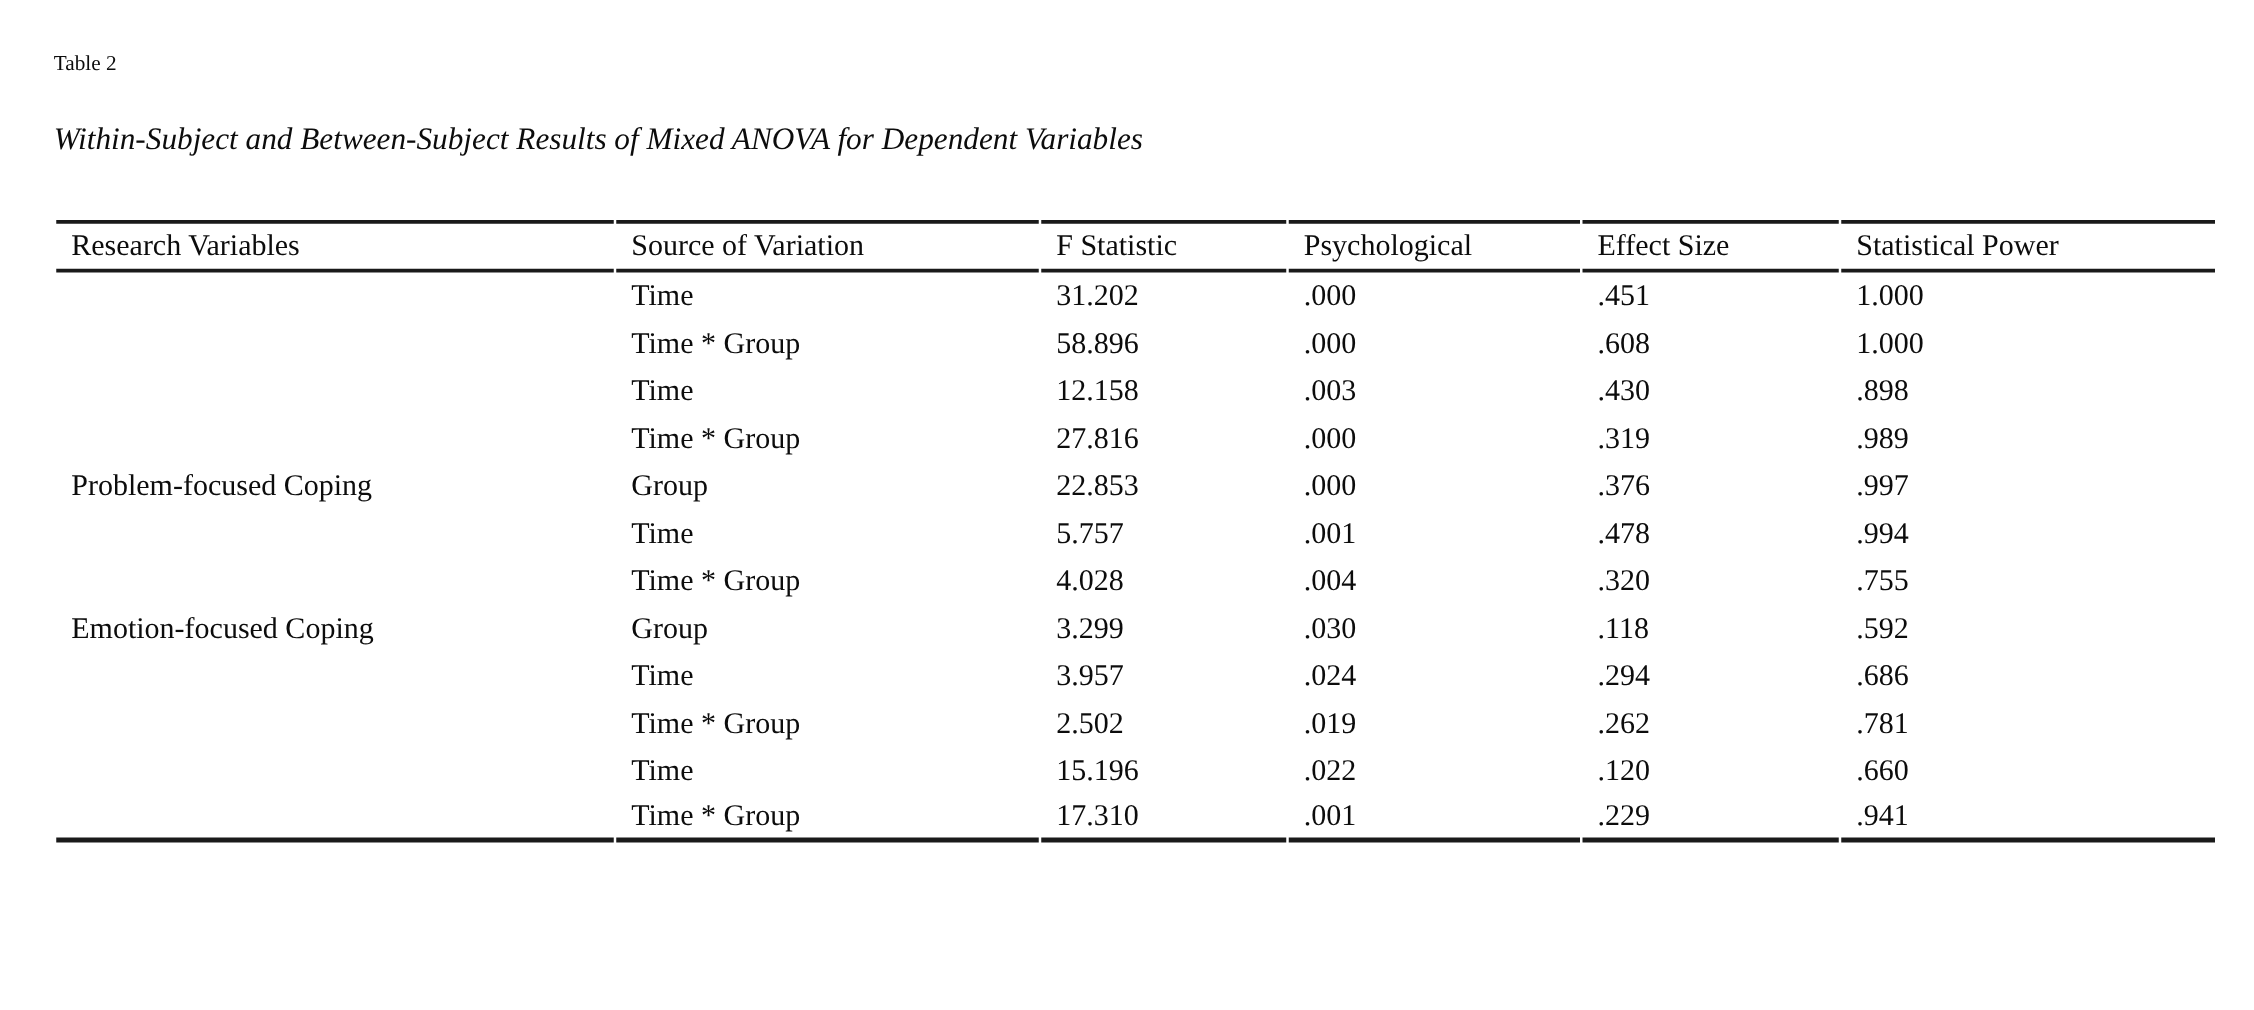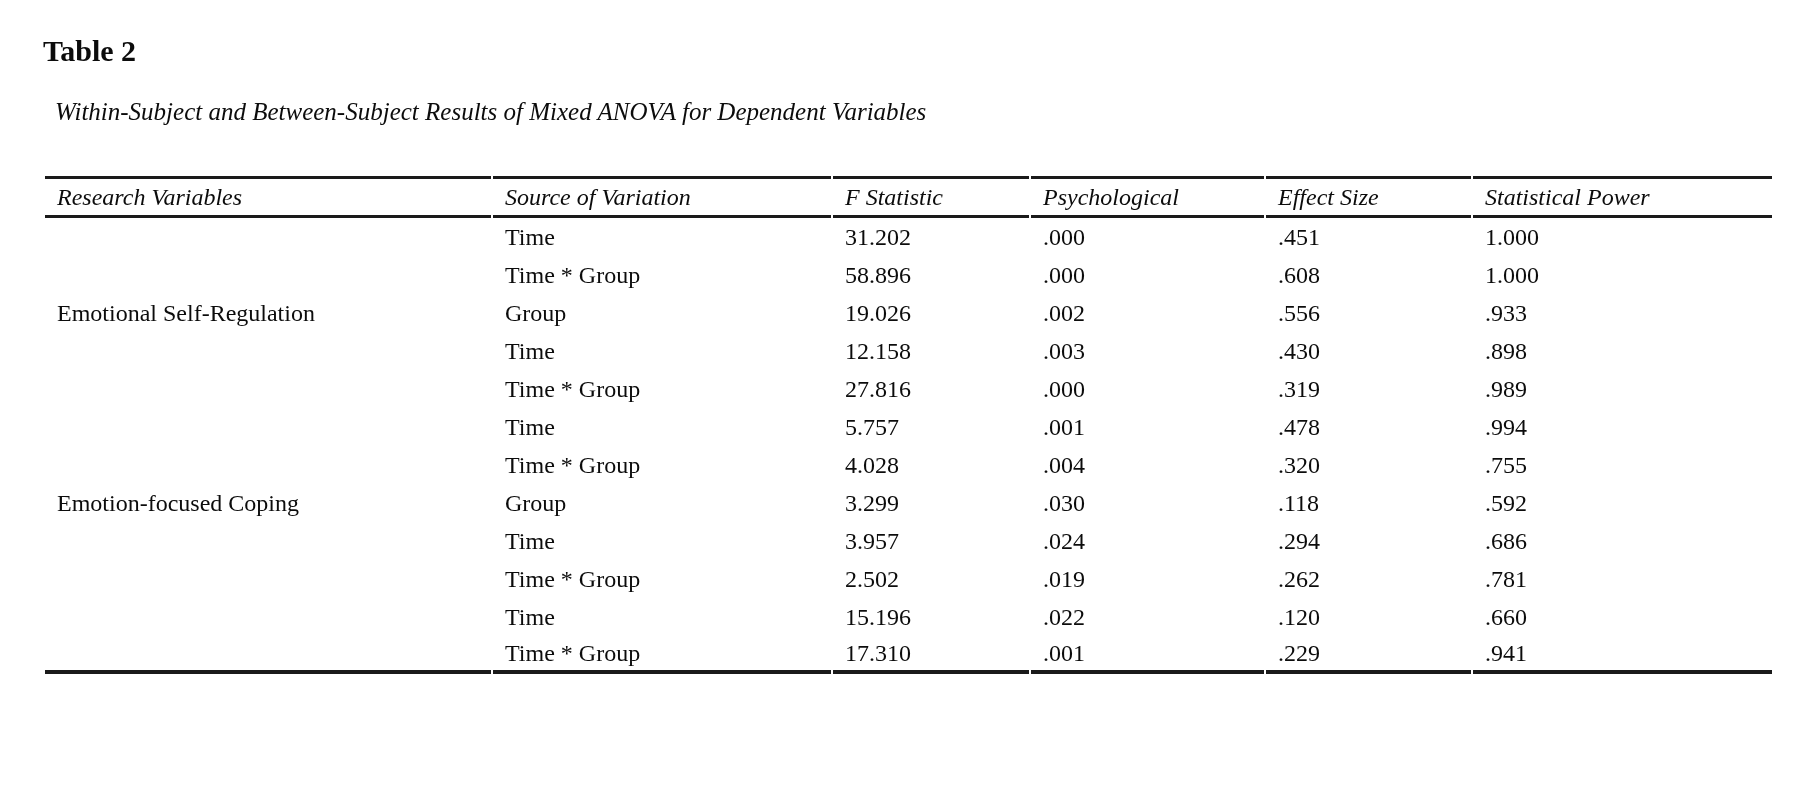--- a/index.html
+++ b/index.html
@@ -12,29 +12,29 @@
   }
   .doc {
     box-sizing: border-box;
     width: 1803px;
     height: 808px;
     padding: 36px 30px 0 43px;
     font-family: "Liberation Serif", "DejaVu Serif", serif;
     color: #0c0c0c;
   }
   .table-number {
-    font-size: 30px;
-    font-weight: bold;
+    font-size: 17px;
+    font-weight: normal;
     margin: 0;
     line-height: 30px;
   }
   .table-caption {
     font-style: italic;
     font-size: 25px;
-    margin: 12px;
+    margin: 0;
     margin-top: 31px;
     line-height: 30px;
   }
   table.anova {
     margin-top: 49px;
     border-collapse: separate;
     border-spacing: 2px 0;
     table-layout: fixed;
     width: 1727px;
     font-size: 24px;
@@ -45,21 +45,20 @@
     text-align: left;
     font-weight: normal;
     white-space: nowrap;
     overflow: hidden;
     vertical-align: middle;
   }
   table.anova thead th {
     height: 42px;
     border-top: 3px solid #1a1a1a;
     border-bottom: 3px solid #1a1a1a;
-    font-style: italic;
   }
   table.anova tbody td {
     height: 38px;
   }
   table.anova tr.last-row td {
     border-bottom: 4px solid #1a1a1a;
   }
   col.c1 { width: 446px; }
   col.c2 { width: 338px; }
   col.c3 { width: 196px; }
@@ -106,42 +105,42 @@
   </tr>
         <tr>
     <td></td>
     <td>Time * Group</td>
     <td>58.896</td>
     <td>.000</td>
     <td>.608</td>
     <td>1.000</td>
   </tr>
         <tr>
-    <td>Emotional Self-Regulation</td>
-    <td>Group</td>
-    <td>19.026</td>
-    <td>.002</td>
-    <td>.556</td>
-    <td>.933</td>
-  </tr>
-        <tr>
     <td></td>
     <td>Time</td>
     <td>12.158</td>
     <td>.003</td>
     <td>.430</td>
     <td>.898</td>
   </tr>
         <tr>
     <td></td>
     <td>Time * Group</td>
     <td>27.816</td>
     <td>.000</td>
     <td>.319</td>
     <td>.989</td>
+  </tr>
+        <tr>
+    <td>Problem-focused Coping</td>
+    <td>Group</td>
+    <td>22.853</td>
+    <td>.000</td>
+    <td>.376</td>
+    <td>.997</td>
   </tr>
         <tr>
     <td></td>
     <td>Time</td>
     <td>5.757</td>
     <td>.001</td>
     <td>.478</td>
     <td>.994</td>
   </tr>
         <tr>

